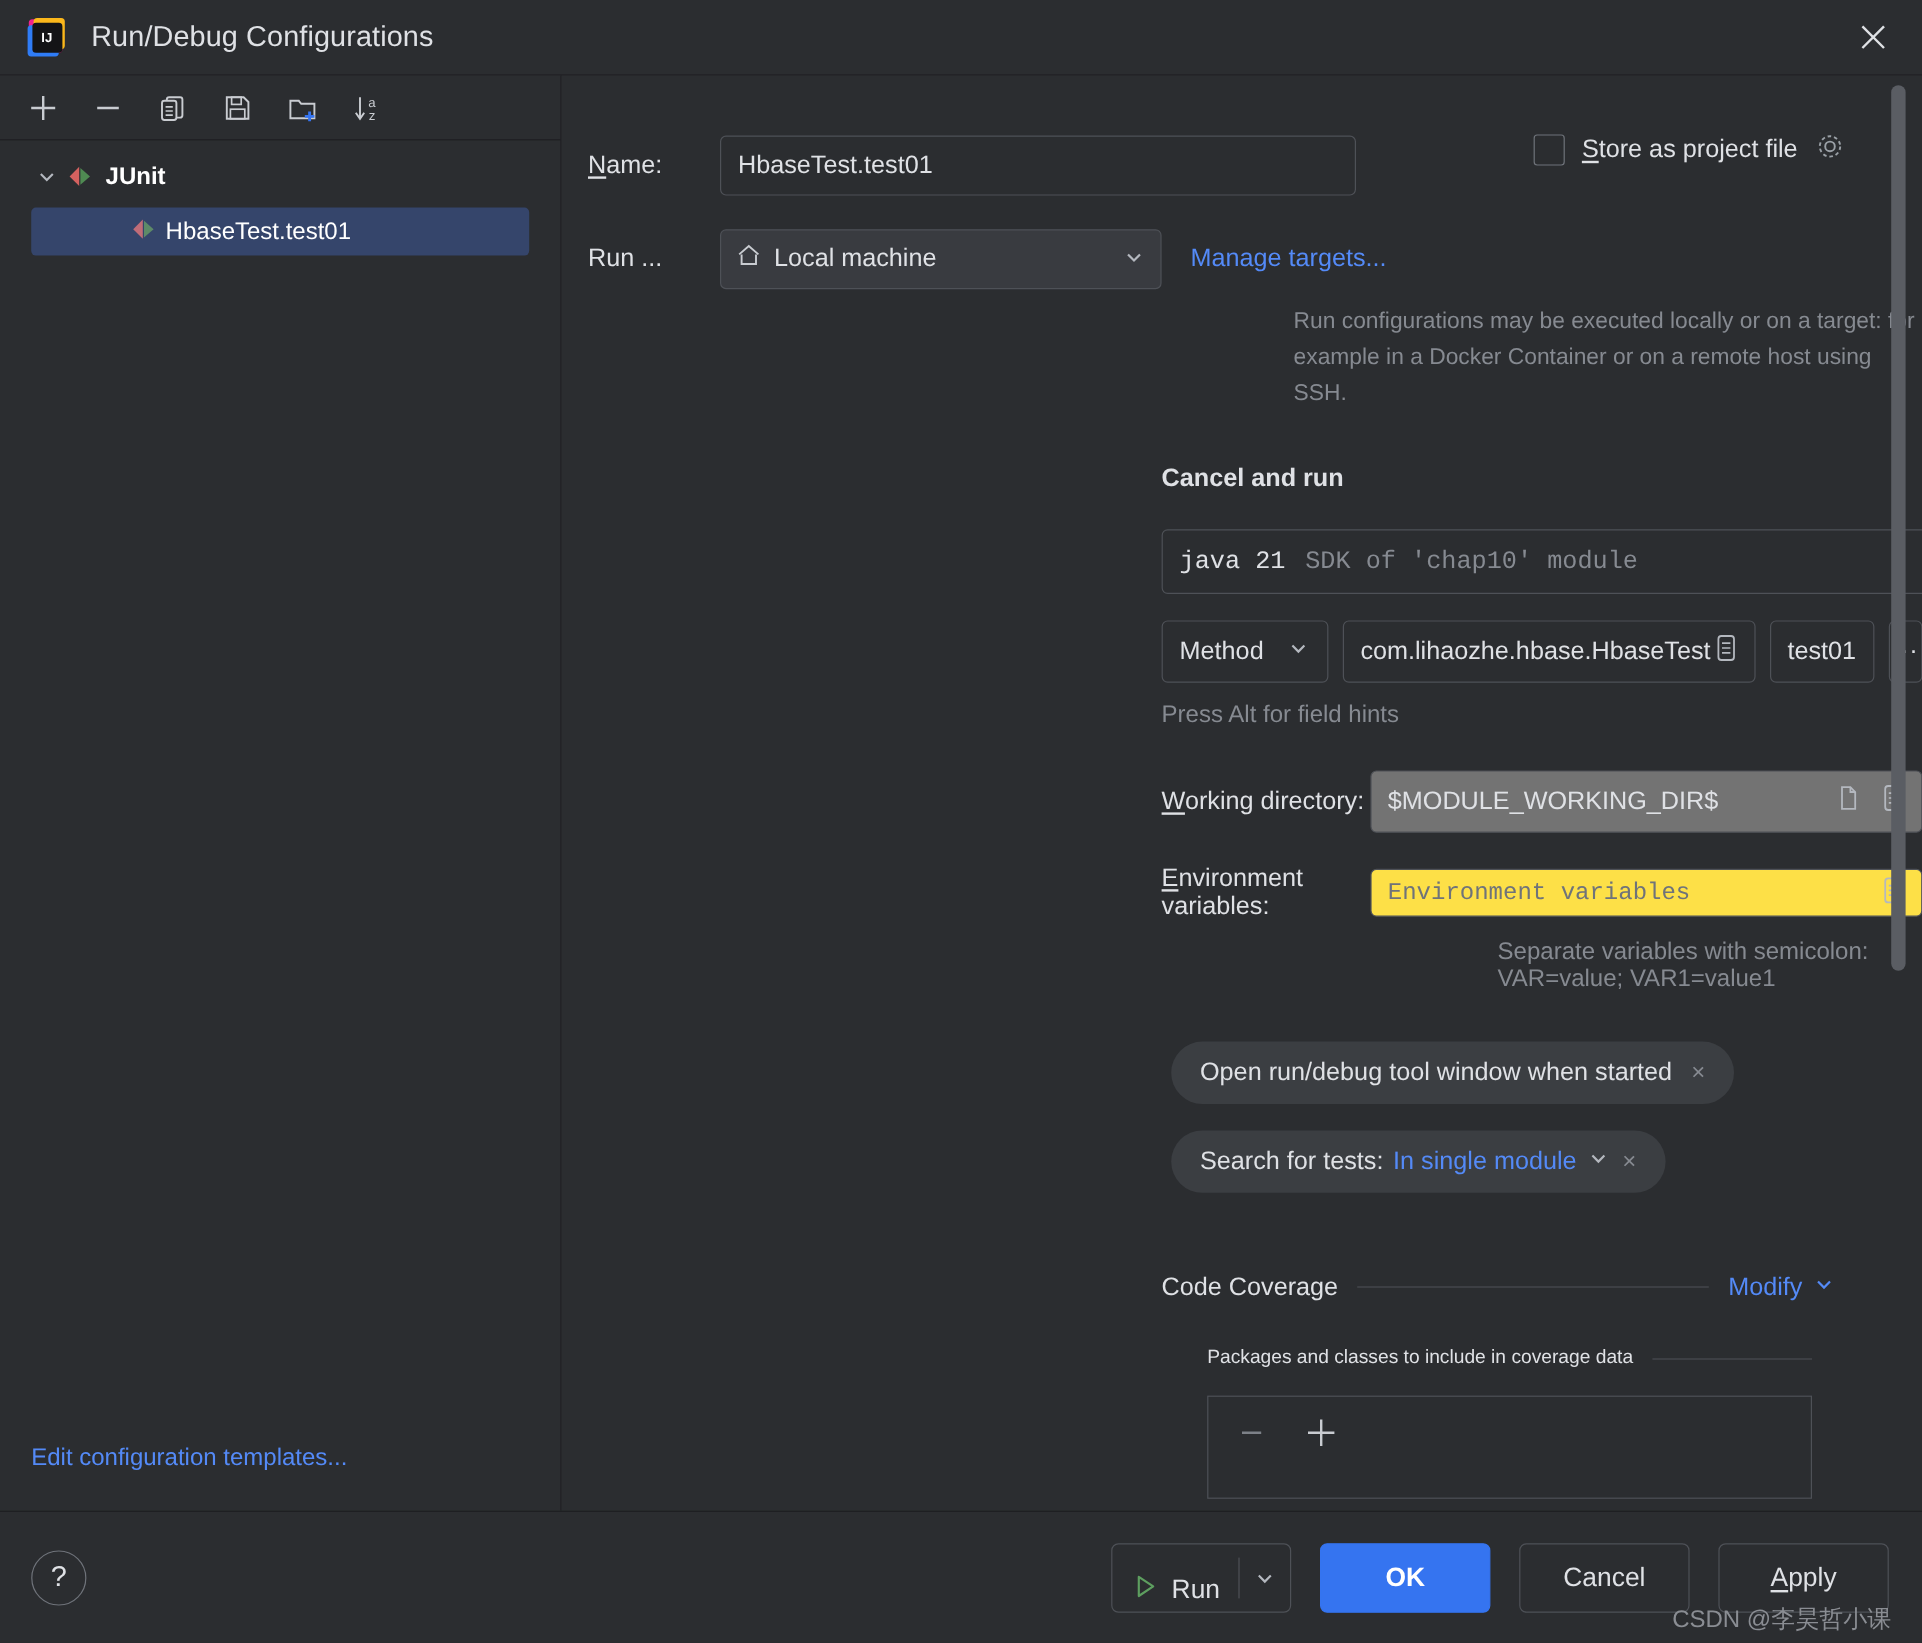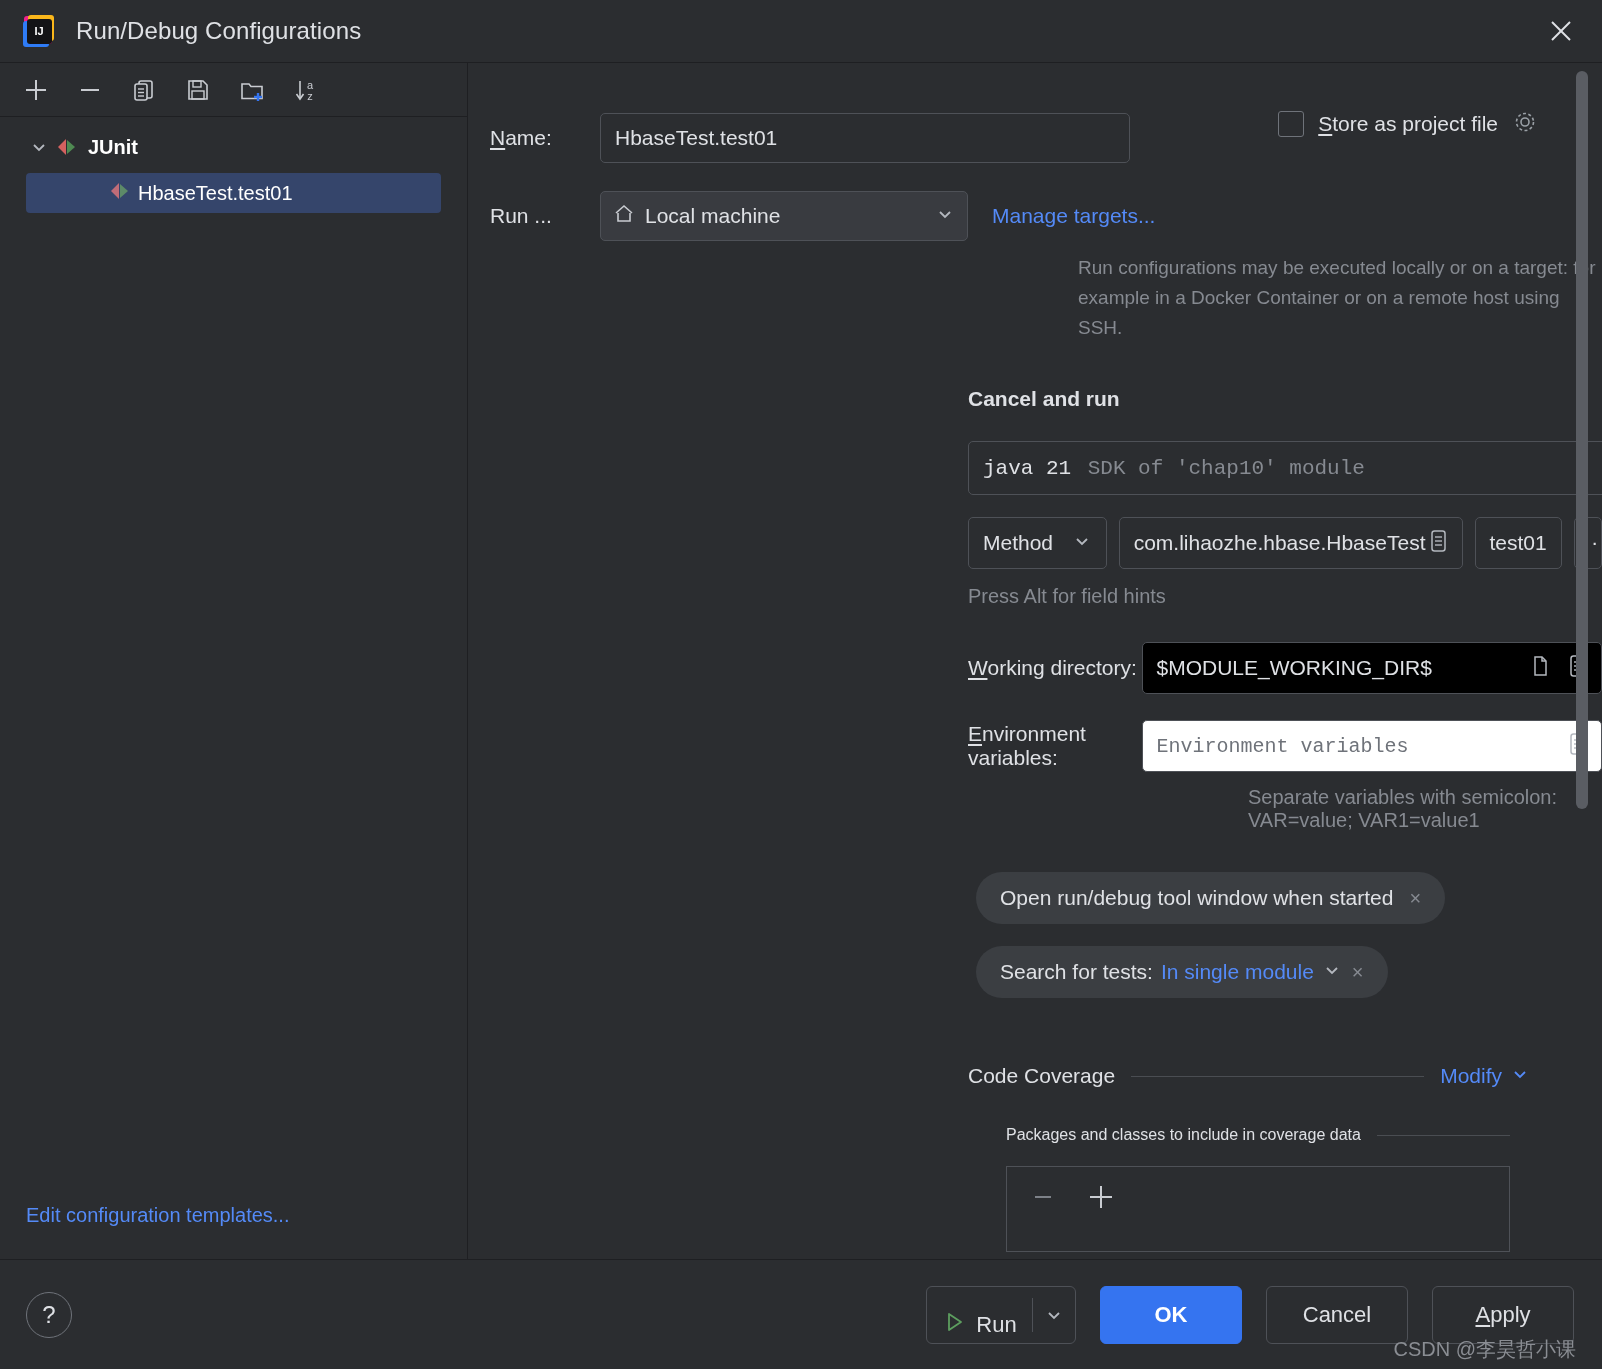--- a/index.html
+++ b/index.html
@@ -176,31 +176,31 @@
     display:flex; align-items:center; justify-content:center;
     font-size: 21px; color: #dfe1e5; cursor: pointer; letter-spacing: 2px;
     padding-bottom: 10px;
   }
 
   .alt-hint { margin: 16px 0 0 500px; color: #868a91; font-size: 20px; }
 
   .wd-row { margin: 34px 0 0 500px; display:flex; align-items:center; }
   .wd-label { width: 280px; font-size: 21px; }
   .wd-field {
-    width: 726px; height: 52px; background: #000000;
+    width: 726px; height: 52px; background: #737373;
     border: 1px solid #4e5157; border-radius: 5px;
     display:flex; align-items:center; justify-content:space-between;
     padding: 0 12px 0 14px; font-size: 21px;
   }
   .field-icons { display:flex; align-items:center; gap: 12px; }
 
   .ev-row { margin: 26px 0 0 500px; display:flex; align-items:center; }
   .ev-label { width: 280px; font-size: 21px; }
   .ev-field {
-    width: 726px; height: 52px; background: #ffffff;
+    width: 726px; height: 40px; background: #fde047;
     border: 1px solid #4e5157; border-radius: 5px;
     display:flex; align-items:center; justify-content:space-between;
     padding: 0 12px 0 14px;
   }
   .placeholder { color: #6f737a; font-family: "Liberation Mono", monospace; font-size: 20px; }
   .ev-hint { margin: 14px 0 0 780px; color: #868a91; font-size: 20px; }
 
   .chip {
     display: inline-flex; align-items: center; gap: 16px;
     background: #3b3e42; border-radius: 26px;

